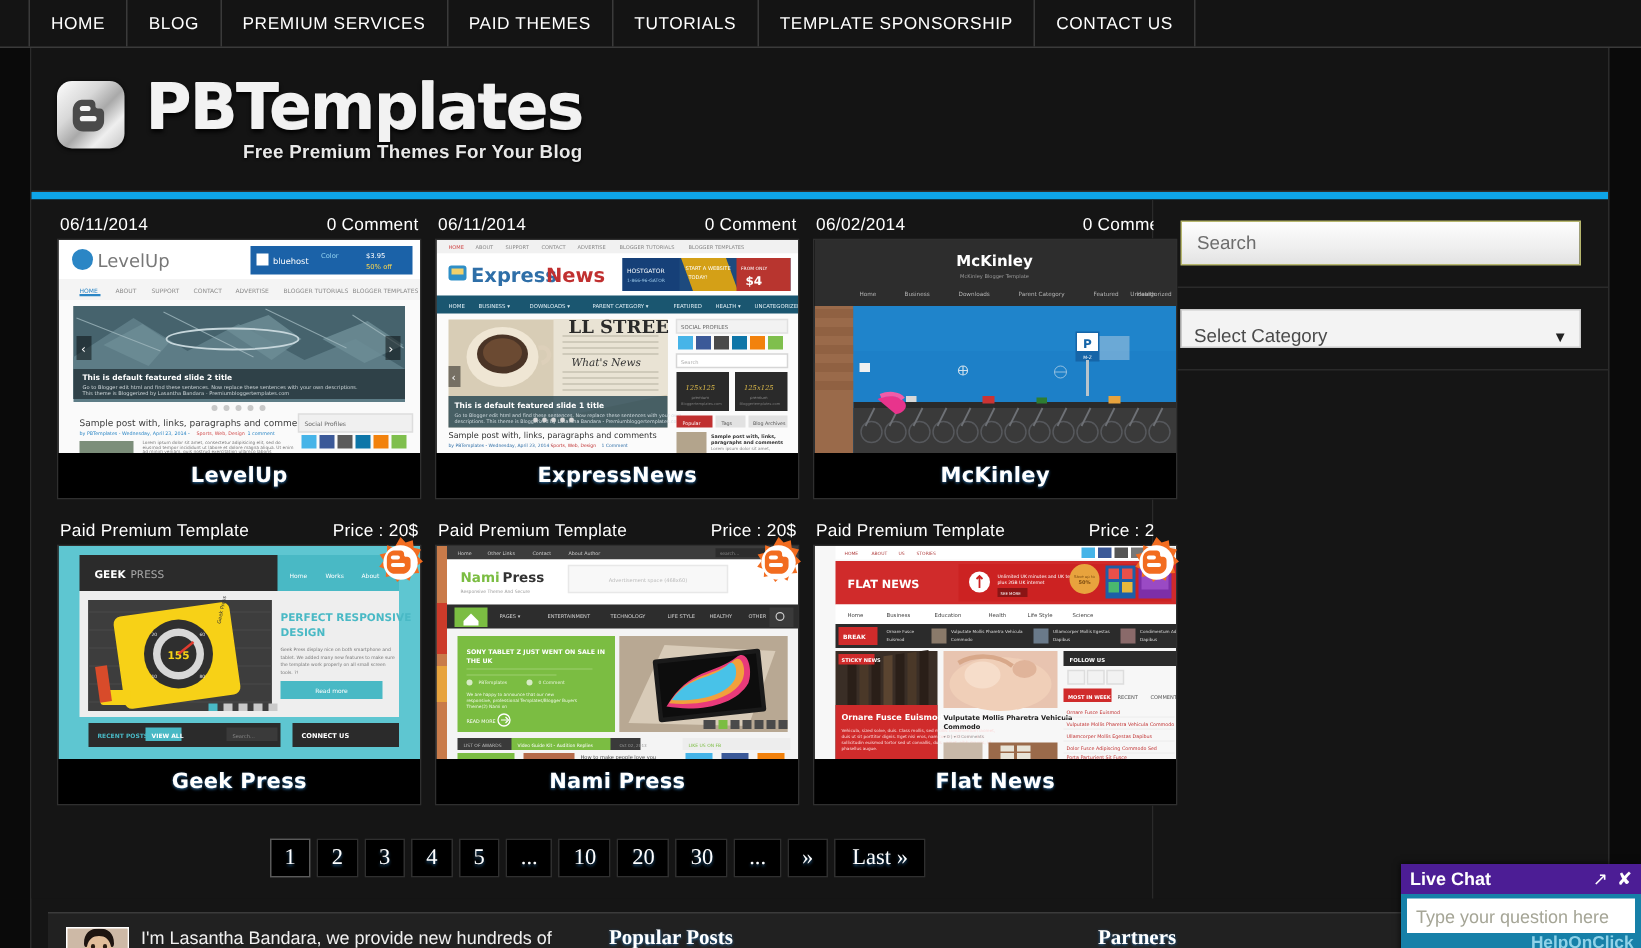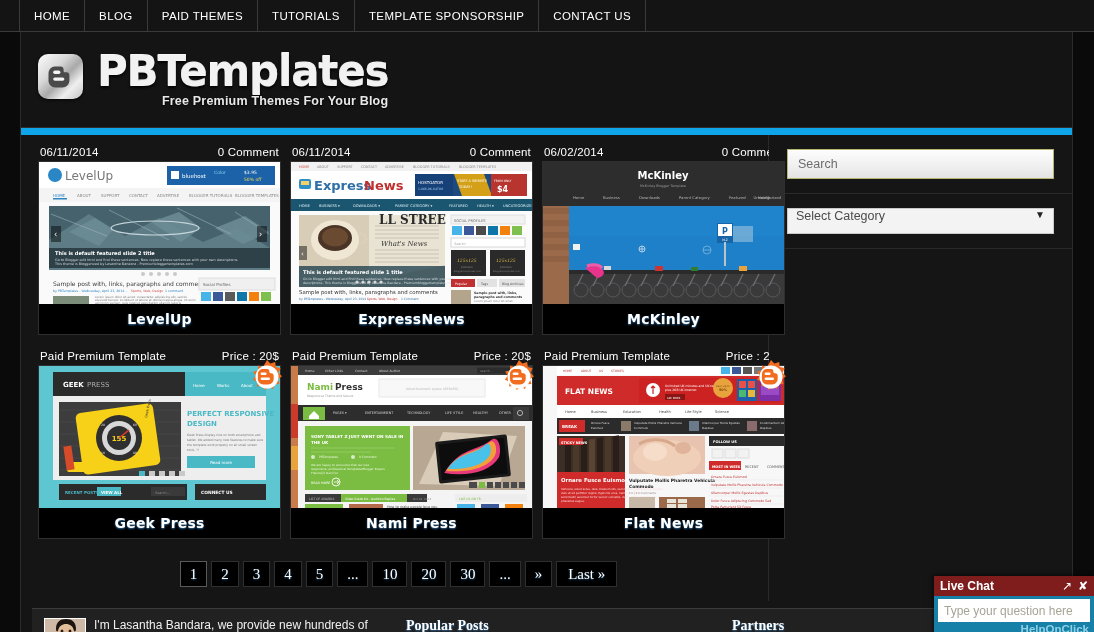--- a/index.html
+++ b/index.html
@@ -71,21 +71,21 @@
     text-shadow: 0 2px 3px rgba(0,0,0,.9), 0 -1px 0 #fff;
     font-family: "DejaVu Sans", sans-serif;
   }
   #logotagline {
     font-size: 12.5px; font-weight: bold; color: #e8e8e8;
     text-align: right; margin-top: -2px; letter-spacing: .2px;
     text-shadow: 0 1px 2px #000;
   }
 
   
-  #cols { display: flex; align-items: stretch; border-top: 7px solid #0ea5e9; }
+  #cols { display: flex; align-items: stretch; border-top: 5px solid #0ea5e9; }
   #content {
     width: 748px; flex: 0 0 748px;
     border-right: 1px solid #2a2a2a;
     padding: 10px 0 0 8px;
     background: #151515;
     min-height: 460px;
   }
   #sidebar {
     flex: 1 1 auto; background: #151515;
     padding: 0;
@@ -149,21 +149,21 @@
   .widget-title {
     color: #fff; font-size: 21px; font-weight: bold;
     margin: 0 0 13px 0; letter-spacing: -.2px;
     text-shadow: 0 1px 2px #2b6ca3;
     font-family: "Liberation Sans", sans-serif;
   }
   #catselect {
     width: 100%; height: 26px; background: #f3f3f3;
     border: 1px solid #c9c9c9; color: #444; font-size: 12.5px;
     padding: 0 8px; position: relative;
-    display: flex; align-items: flex-start; justify-content: space-between;
+    display: flex; align-items: flex-end; justify-content: space-between;
     cursor: pointer; font-family: "Liberation Sans", sans-serif;
   }
   #catselect .cv { color: #4a4a4a; }
   #catselect .ca { font-size: 10px; color: #222; }
 
   
   #footer {
     position: absolute; left: 32px; top: 608px; width: 1053px; height: 24px;
     background: #212121; border-top: 1px solid #3b3b3b;
     overflow: hidden;
@@ -186,21 +186,21 @@
   #fpop { width: 330px; padding-left: 10px; }
   #fpart { flex: 1 1 auto; padding-left: 6px; }
 
   
   #livechat {
     position: absolute; right: 0; top: 576px; width: 160px;
     z-index: 40; font-family: "Liberation Sans", sans-serif;
     box-shadow: -1px -1px 4px rgba(0,0,0,.6);
   }
   #lc-head {
-    background: #7f1d1d; height: 20px; display: flex; align-items: center;
+    background: #4c1d95; height: 20px; display: flex; align-items: center;
     padding: 0 6px; justify-content: space-between; gap: 24px;
   }
   #lc-title { color: #fff; font-size: 12px; font-weight: bold; }
   #lc-acts { display: flex; align-items: center; gap: 6px; }
   #lc-acts span { color: #fff; font-size: 12px; cursor: pointer; line-height: 12px; }
   #lc-body { background: #1680a8; padding: 3px 4px 0 4px; }
   #lc-input {
     width: 100%; height: 23px; border: 0; background: #fff;
     font-size: 12px; color: #9a9a8a; padding: 0 6px;
     font-family: "Liberation Sans", sans-serif; outline: none;
@@ -213,20 +213,21 @@
 </style>
 </head>
 <body>
 
 <div id="page">
 
   <div id="topnav">
     <div class="navpad"></div>
     <div class="navitem">HOME</div>
     <div class="navitem">BLOG</div>
+    <div class="navitem">PREMIUM SERVICES</div>
     <div class="navitem">PAID THEMES</div>
     <div class="navitem">TUTORIALS</div>
     <div class="navitem">TEMPLATE SPONSORSHIP</div>
     <div class="navitem">CONTACT US</div>
   </div>
 
   <div id="wrapper">
 
     <div id="header">
       <div id="logoblock">

